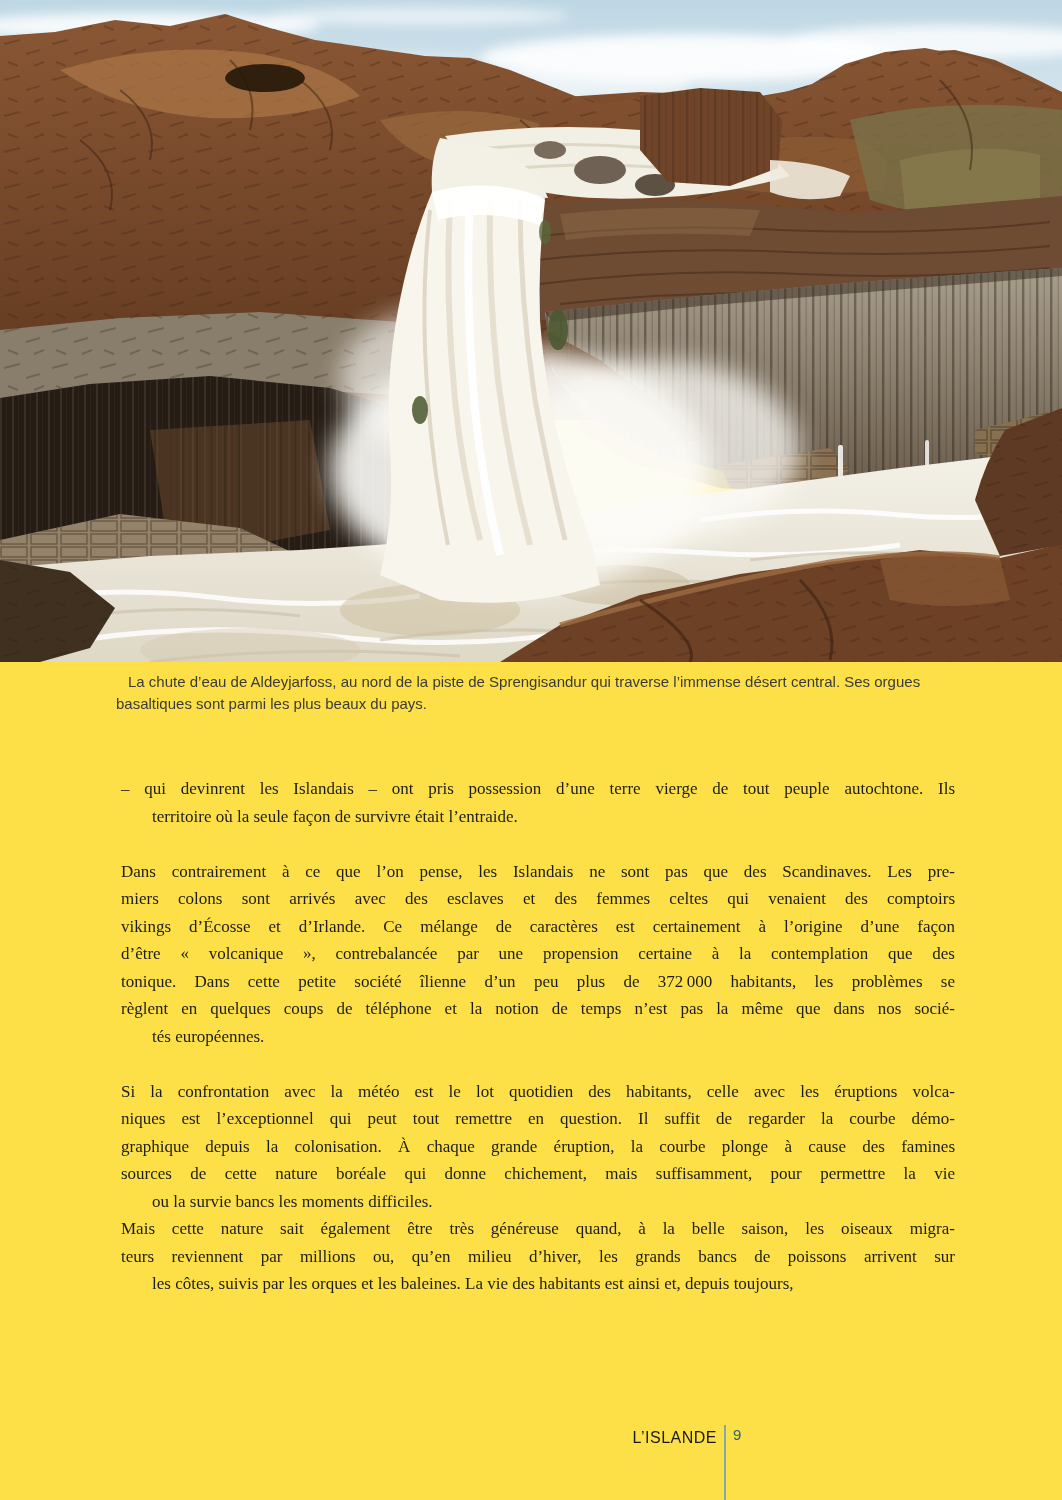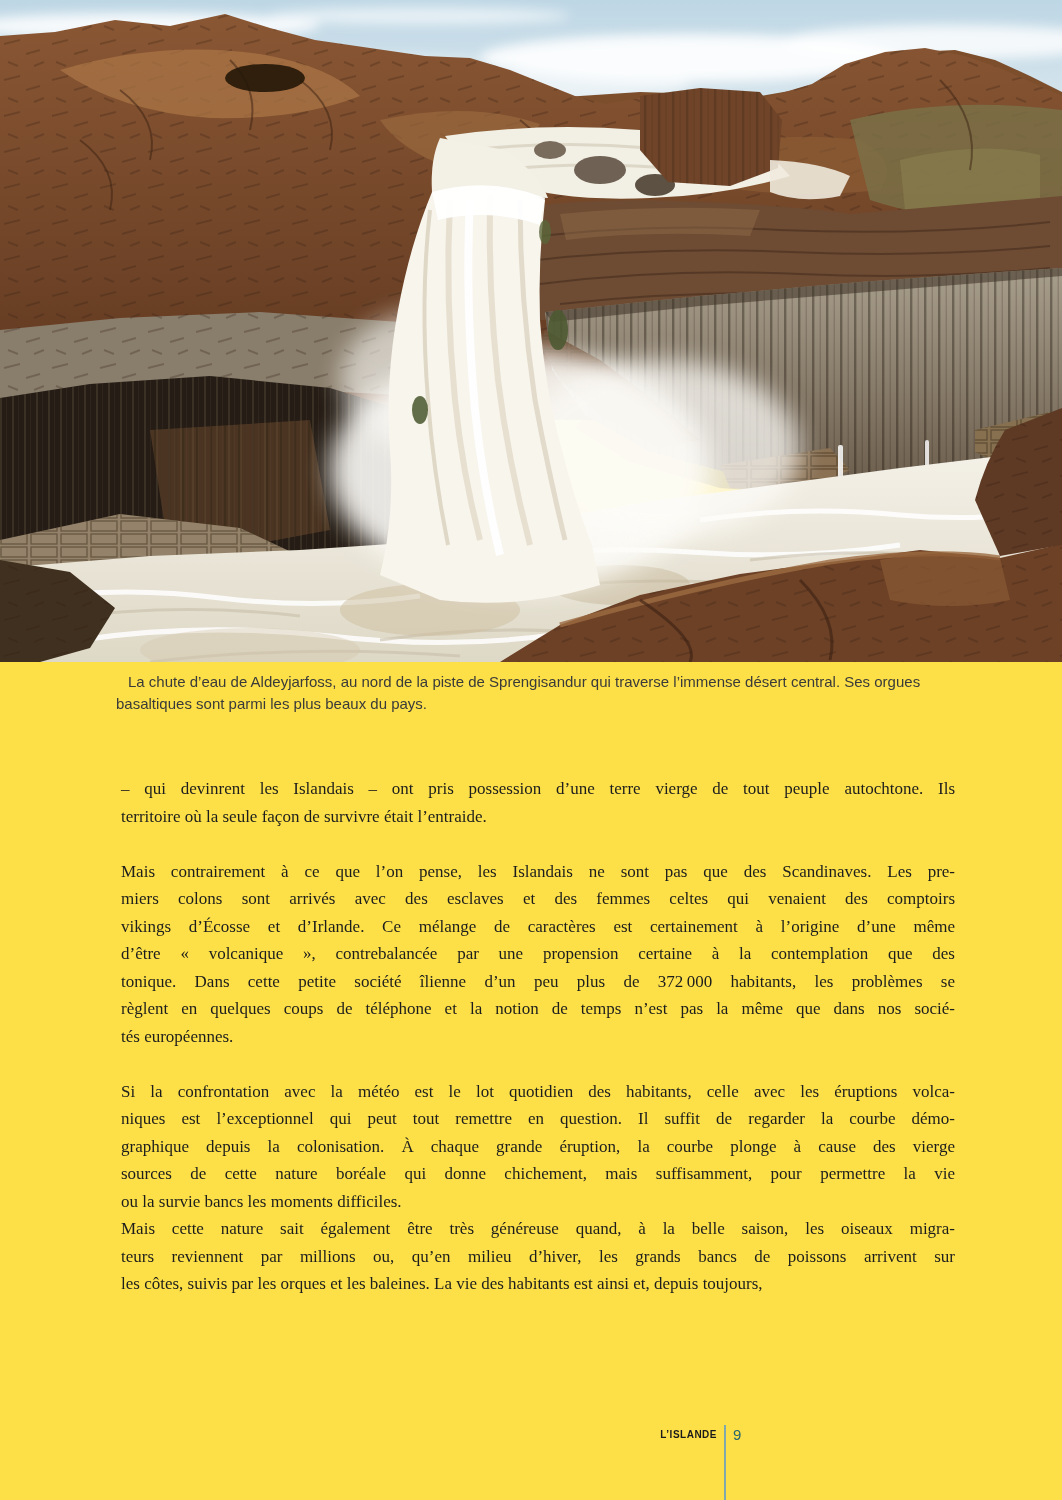--- a/index.html
+++ b/index.html
@@ -9,23 +9,23 @@
   .photo svg{display:block;width:100%;height:100%;}
   .caption{position:absolute;left:116px;top:671px;width:838px;margin:0;
            font-family:"Liberation Sans",sans-serif;font-size:15px;line-height:21.5px;
            color:#3a3a3a;text-indent:12px;}
   .body-text{position:absolute;left:121px;top:775px;width:834px;
              font-family:Liberation Serif, serif;
              font-size:17px;line-height:27.5px;color:#1d1d1d;}
   .para{margin:0;}
   .para.gap{margin-top:27.5px;}
   .line{text-align:justify;text-align-last:justify;white-space:nowrap;}
-  .line.last{text-align-last:left;}
+  .line.last{text-align-last:left;margin-left:31px;}
   .f-title{position:absolute;top:1429px;right:345px;font-family:"Liberation Sans",sans-serif;
-           font-size:10px;font-weight:700;letter-spacing:.5px;color:#1a1a1a;}
+           font-size:16px;font-weight:400;letter-spacing:.5px;color:#1a1a1a;}
   .f-bar{position:absolute;left:724px;top:1425px;width:2px;height:75px;background:#7fa9ad;}
   .f-num{position:absolute;left:733px;top:1426px;font-family:"Liberation Sans",sans-serif;
          font-size:15px;color:#26666f;}
 </style>
 </head>
 <body>
 
 <div class="page">
 
   <figure class="photo">
@@ -212,32 +212,32 @@
   </figure>
 
   <p class="caption">La chute d’eau de Aldeyjarfoss, au nord de la piste de Sprengisandur qui traverse l’immense désert central. Ses orgues basaltiques sont parmi les plus beaux du pays.</p>
 
   <main class="body-text">
       <div class="para">
         <div class="line">– qui devinrent les Islandais – ont pris possession d’une terre vierge de tout peuple autochtone. Ils</div>
         <div class="line last">territoire où la seule façon de survivre était l’entraide.</div>
       </div>
       <div class="para gap">
-        <div class="line">Mais contrairement à ce que l’on pense, les Islandais ne sont pas que des Scandinaves. Les pre-</div>
+        <div class="line">Dans contrairement à ce que l’on pense, les Islandais ne sont pas que des Scandinaves. Les pre-</div>
         <div class="line">miers colons sont arrivés avec des esclaves et des femmes celtes qui venaient des comptoirs</div>
-        <div class="line">vikings d’Écosse et d’Irlande. Ce mélange de caractères est certainement à l’origine d’une même</div>
+        <div class="line">vikings d’Écosse et d’Irlande. Ce mélange de caractères est certainement à l’origine d’une façon</div>
         <div class="line">d’être « volcanique », contrebalancée par une propension certaine à la contemplation que des</div>
         <div class="line">tonique. Dans cette petite société îlienne d’un peu plus de 372 000 habitants, les problèmes se</div>
         <div class="line">règlent en quelques coups de téléphone et la notion de temps n’est pas la même que dans nos socié-</div>
         <div class="line last">tés européennes.</div>
       </div>
       <div class="para gap">
         <div class="line">Si la confrontation avec la météo est le lot quotidien des habitants, celle avec les éruptions volca-</div>
         <div class="line">niques est l’exceptionnel qui peut tout remettre en question. Il suffit de regarder la courbe démo-</div>
-        <div class="line">graphique depuis la colonisation. À chaque grande éruption, la courbe plonge à cause des vierge</div>
+        <div class="line">graphique depuis la colonisation. À chaque grande éruption, la courbe plonge à cause des famines</div>
         <div class="line">sources de cette nature boréale qui donne chichement, mais suffisamment, pour permettre la vie</div>
         <div class="line last">ou la survie bancs les moments difficiles.</div>
       </div>
       <div class="para">
         <div class="line">Mais cette nature sait également être très généreuse quand, à la belle saison, les oiseaux migra-</div>
         <div class="line">teurs reviennent par millions ou, qu’en milieu d’hiver, les grands bancs de poissons arrivent sur</div>
         <div class="line last">les côtes, suivis par les orques et les baleines. La vie des habitants est ainsi et, depuis toujours,</div>
       </div>
     </main>
 

